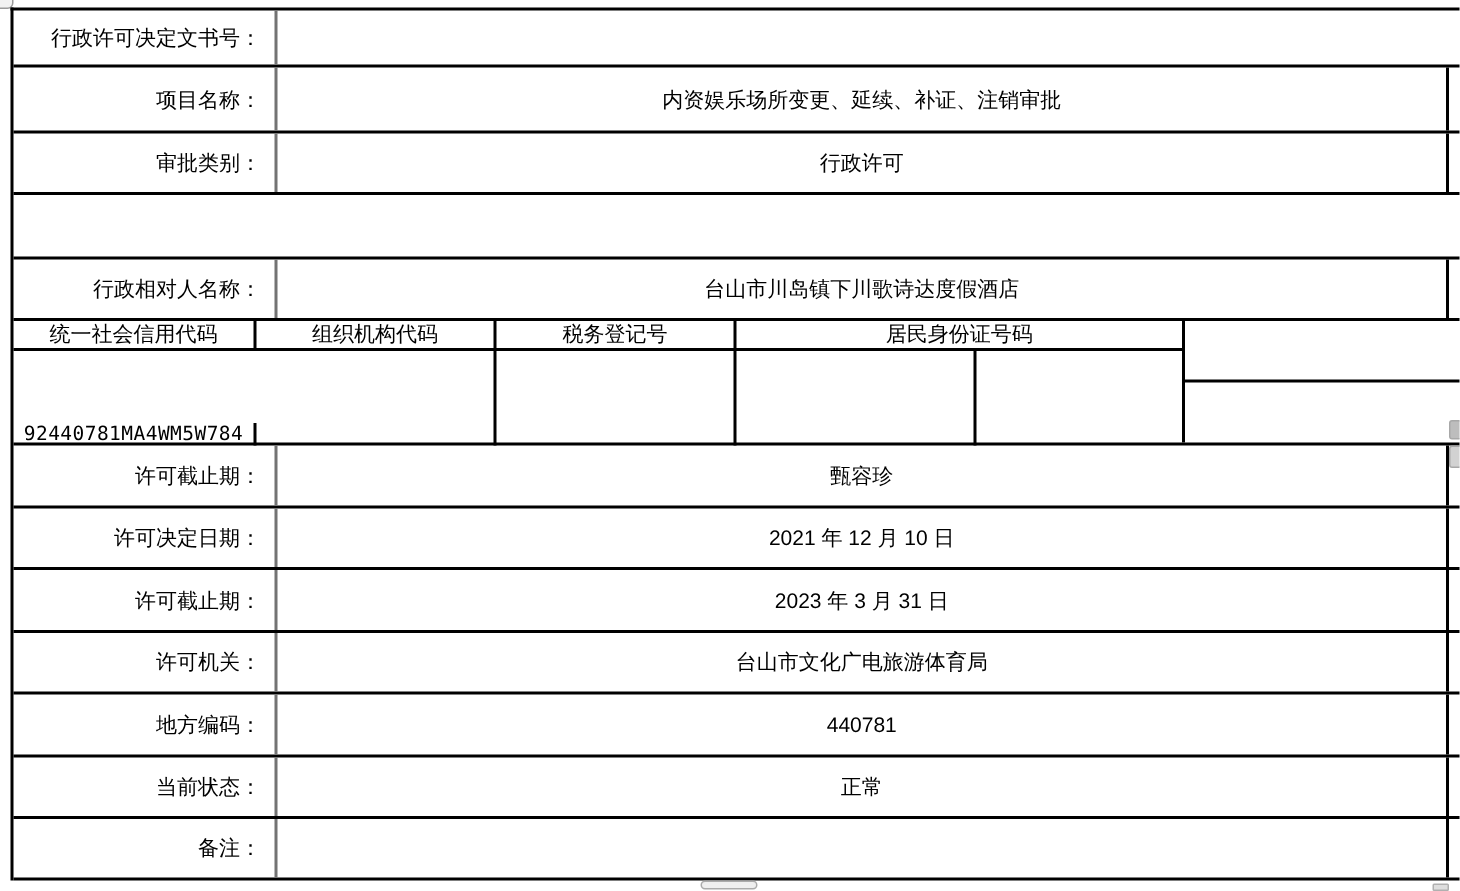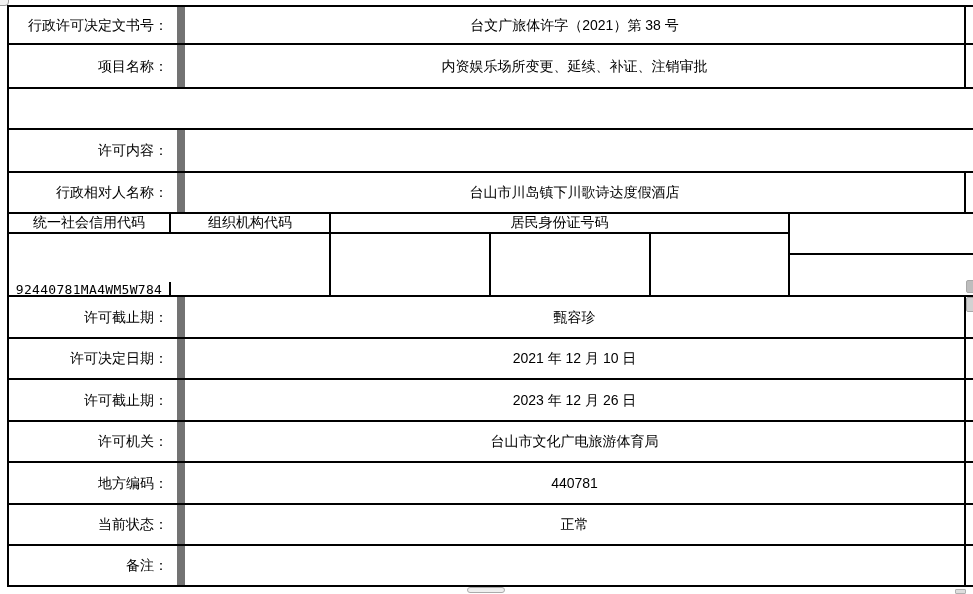--- a/index.html
+++ b/index.html
@@ -16,21 +16,21 @@
     left: 7px; top: 5px;
     width: 975px; 
     border-top: 2px solid #000;
     border-left: 2px solid #000;
     background: #fff;
   }
   .t-row { display: flex; border-bottom: 2px solid #000; }
   .cell { display: flex; align-items: center; font-size: 14px; line-height: 1.2; }
   .label-cell {
     width: 176px;
-    border-right: 8px solid #737373;
+    border-right: 2px solid #737373;
     justify-content: flex-end;
     text-align: right;
     padding-right: 9px;
   }
   .value-cell {
     width: 781px;
     border-right: 2px solid #000;
     justify-content: center;
     text-align: center;
     padding: 0 6px;
@@ -101,50 +101,51 @@
 </style>
 </head>
 <body>
 
 <div class="corner-artifact-tl"></div>
 
 <div class="permit-table">
 
   <div class="t-row" style="height:38px">
     <div class="cell label-cell">行政许可决定文书号：</div>
-    <div class="cell value-cell">台文广旅体许字（2021）第 38 号</div>
     <div class="cell stub-cell"></div>
   </div>
 
   <div class="t-row" style="height:44px">
     <div class="cell label-cell">项目名称：</div>
     <div class="cell value-cell">内资娱乐场所变更、延续、补证、注销审批</div>
     <div class="cell stub-cell"></div>
   </div>
 
   <div class="t-row" style="height:41px">
+    <div class="cell label-cell">审批类别：</div>
+    <div class="cell value-cell">行政许可</div>
     <div class="cell stub-cell"></div>
   </div>
 
   <div class="t-row" style="height:43px">
-    <div class="cell label-cell">许可内容：</div>
     <div class="cell stub-cell"></div>
   </div>
 
   <div class="t-row" style="height:41px">
     <div class="cell label-cell">行政相对人名称：</div>
     <div class="cell value-cell">台山市川岛镇下川歌诗达度假酒店</div>
     <div class="cell stub-cell"></div>
   </div>
 
   <div class="t-row" style="height:83px">
     <div class="code-value">
       <div class="sub-row header">
         <div class="sub-cell sc-a">统一社会信用代码</div>
         <div class="sub-cell sc-b">组织机构代码</div>
+        <div class="sub-cell sc-b">税务登记号</div>
         <div class="sub-cell sc-e">居民身份证号码</div>
       </div>
       <div class="sub-row">
         <div class="sub-cell sc-a code-number">92440781MA4WM5W784</div>
         <div class="sub-cell sc-b"></div>
         <div class="sub-cell sc-b"></div>
         <div class="sub-cell sc-b"></div>
         <div class="sub-cell sc-e"></div>
       </div>
     </div>
@@ -160,21 +161,21 @@
   </div>
 
   <div class="t-row" style="height:41px">
     <div class="cell label-cell">许可决定日期：</div>
     <div class="cell value-cell">2021 年 12 月 10 日</div>
     <div class="cell stub-cell"></div>
   </div>
 
   <div class="t-row" style="height:42px">
     <div class="cell label-cell">许可截止期：</div>
-    <div class="cell value-cell">2023 年 12 月 26 日</div>
+    <div class="cell value-cell">2023 年 3 月 31 日</div>
     <div class="cell stub-cell"></div>
   </div>
 
   <div class="t-row" style="height:41px">
     <div class="cell label-cell">许可机关：</div>
     <div class="cell value-cell">台山市文化广电旅游体育局</div>
     <div class="cell stub-cell"></div>
   </div>
 
   <div class="t-row" style="height:42px">

